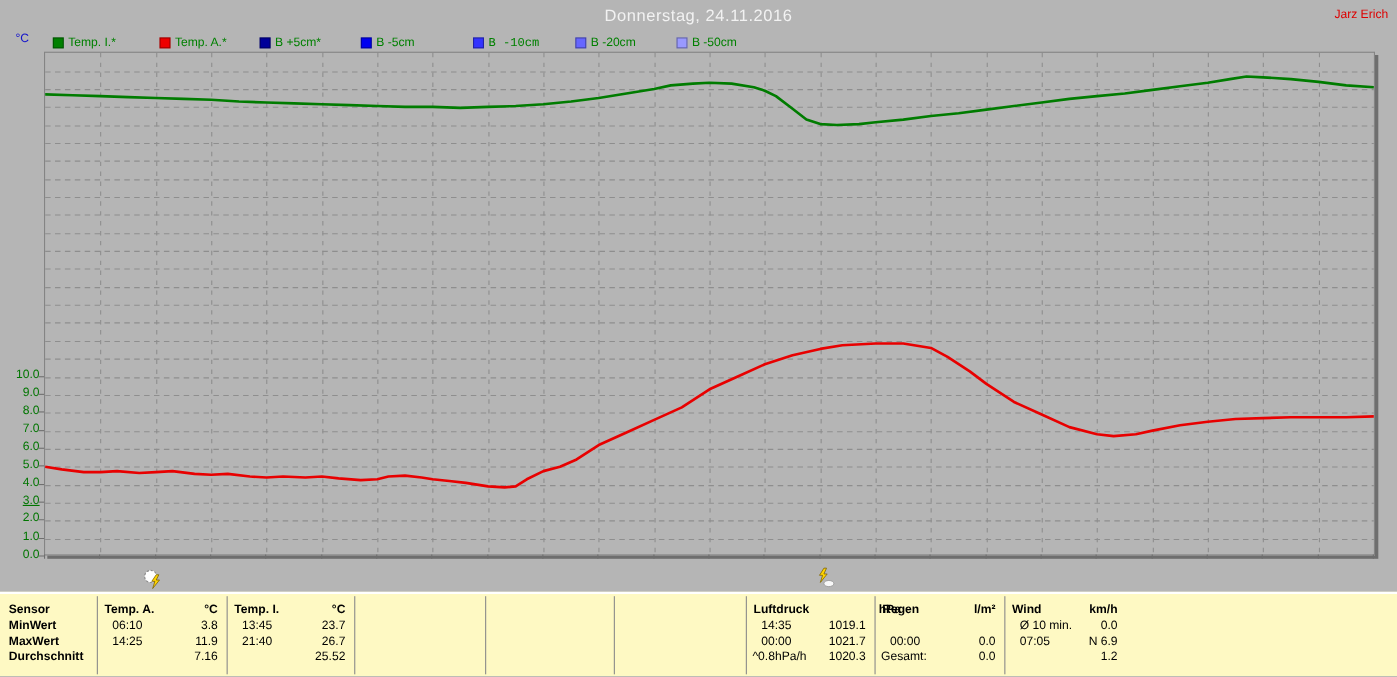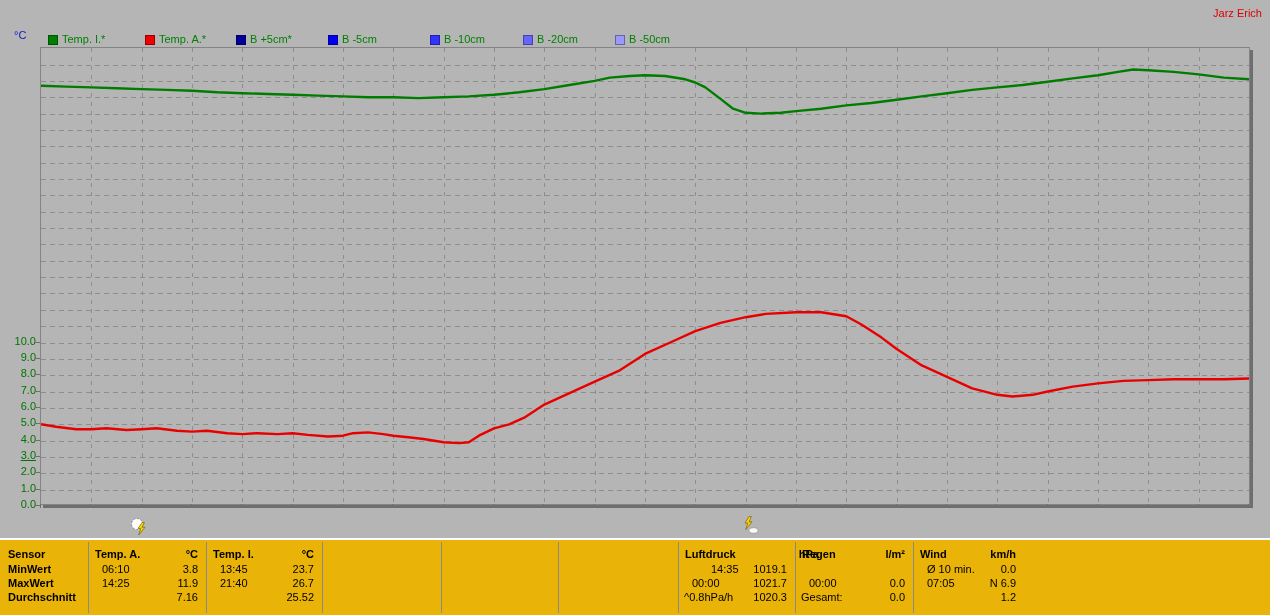--- a/index.html
+++ b/index.html
@@ -36,44 +36,45 @@
   }
   #plot svg{display:block;}
   #yaxis .ytick{
     position:absolute;left:0;width:36px;text-align:right;
     font-size:11px;color:#007500;line-height:13px;
   }
   #ticks{position:absolute;left:0;top:0;pointer-events:none;}
   .marker-icon{position:absolute;}
   #summary{
     position:absolute;left:0;top:538px;width:1270px;height:77px;
-    background:#eab308;border-top:2px solid #ffffff;box-sizing:border-box;
+    background:#fef9c3;border-top:2px solid #ffffff;box-sizing:border-box;
     font-size:11px;color:#000;
   }
   #summary .cell{position:absolute;height:13px;line-height:13px;white-space:nowrap;}
   #summary .b{font-weight:bold;}
   #summary .right{text-align:right;}
   #summary .divider{
     position:absolute;top:2px;bottom:2px;width:1px;background:#8a8a8a;
   }
 </style>
 </head>
 <body>
 
 <div id="app">
 
+  <div class="title">Donnerstag, 24.11.2016</div>
   <div class="username">Jarz Erich</div>
 
   <div class="unit-label">°C</div>
   <div id="legend">
       <span class="legend-item" style="left: 48px;"><span class="sq" style="background: rgb(0, 128, 0);"></span><span class="lbl">Temp. I.*</span></span>
       <span class="legend-item" style="left: 145px;"><span class="sq" style="background: rgb(238, 0, 0);"></span><span class="lbl">Temp. A.*</span></span>
       <span class="legend-item" style="left: 236px;"><span class="sq" style="background: rgb(0, 0, 153);"></span><span class="lbl">B +5cm*</span></span>
       <span class="legend-item" style="left: 328px;"><span class="sq" style="background: rgb(0, 0, 240);"></span><span class="lbl">B -5cm</span></span>
-      <span class="legend-item" style="left: 430px;"><span class="sq" style="background: rgb(51, 51, 255);"></span><span class="lbl">B -10cm</span></span>
+      <span class="legend-item" style="left: 430px; font-family: Liberation Mono, monospace;"><span class="sq" style="background: rgb(51, 51, 255);"></span><span class="lbl">B -10cm</span></span>
       <span class="legend-item" style="left: 523px;"><span class="sq" style="background: rgb(102, 102, 255);"></span><span class="lbl">B -20cm</span></span>
       <span class="legend-item" style="left: 615px;"><span class="sq" style="background: rgb(153, 153, 255);"></span><span class="lbl">B -50cm</span></span>
     </div>
 
   <div id="plot">
       <svg width="1208" height="456">
         <line x1="0" y1="442.5" x2="1208" y2="442.5" stroke="#8e8e8e" stroke-width="1" stroke-dasharray="5 4"></line>
         <line x1="0" y1="425.5" x2="1208" y2="425.5" stroke="#8e8e8e" stroke-width="1" stroke-dasharray="5 4"></line>
         <line x1="0" y1="409.5" x2="1208" y2="409.5" stroke="#8e8e8e" stroke-width="1" stroke-dasharray="5 4"></line>
         <line x1="0" y1="393.5" x2="1208" y2="393.5" stroke="#8e8e8e" stroke-width="1" stroke-dasharray="5 4"></line>
@@ -211,21 +212,21 @@
       <div class="cell right" style="left: 213px; top: 22.5px; width: 101px;">23.7</div>
       <div class="cell " style="left: 220px; top: 36.5px;">21:40</div>
       <div class="cell right" style="left: 213px; top: 36.5px; width: 101px;">26.7</div>
       <div class="cell right" style="left: 213px; top: 50.5px; width: 101px;">25.52</div>
       <div class="divider" style="left: 322px;"></div>
       <div class="divider" style="left: 441px;"></div>
       <div class="divider" style="left: 558px;"></div>
       <div class="divider" style="left: 678px;"></div>
       <div class="cell b" style="left: 685px; top: 8px;">Luftdruck</div>
       <div class="cell b right" style="left: 685px; top: 8px; width: 102px; margin-left: 32px;">hPa</div>
-      <div class="cell " style="left: 692px; top: 22.5px; margin-left: 19px;">14:35</div>
+      <div class="cell " style="left: 692px; top: 22.5px;">14:35</div>
       <div class="cell right" style="left: 685px; top: 22.5px; width: 102px;">1019.1</div>
       <div class="cell " style="left: 692px; top: 36.5px;">00:00</div>
       <div class="cell right" style="left: 685px; top: 36.5px; width: 102px;">1021.7</div>
       <div class="cell " style="left: 684px; top: 50.5px;">^0.8hPa/h</div>
       <div class="cell right" style="left: 685px; top: 50.5px; width: 102px;">1020.3</div>
       <div class="divider" style="left: 795px;"></div>
       <div class="cell b" style="left: 802px; top: 8px;">Regen</div>
       <div class="cell b right" style="left: 802px; top: 8px; width: 103px;">l/m²</div>
       <div class="cell " style="left: 809px; top: 36.5px;">00:00</div>
       <div class="cell right" style="left: 802px; top: 36.5px; width: 103px;">0.0</div>

